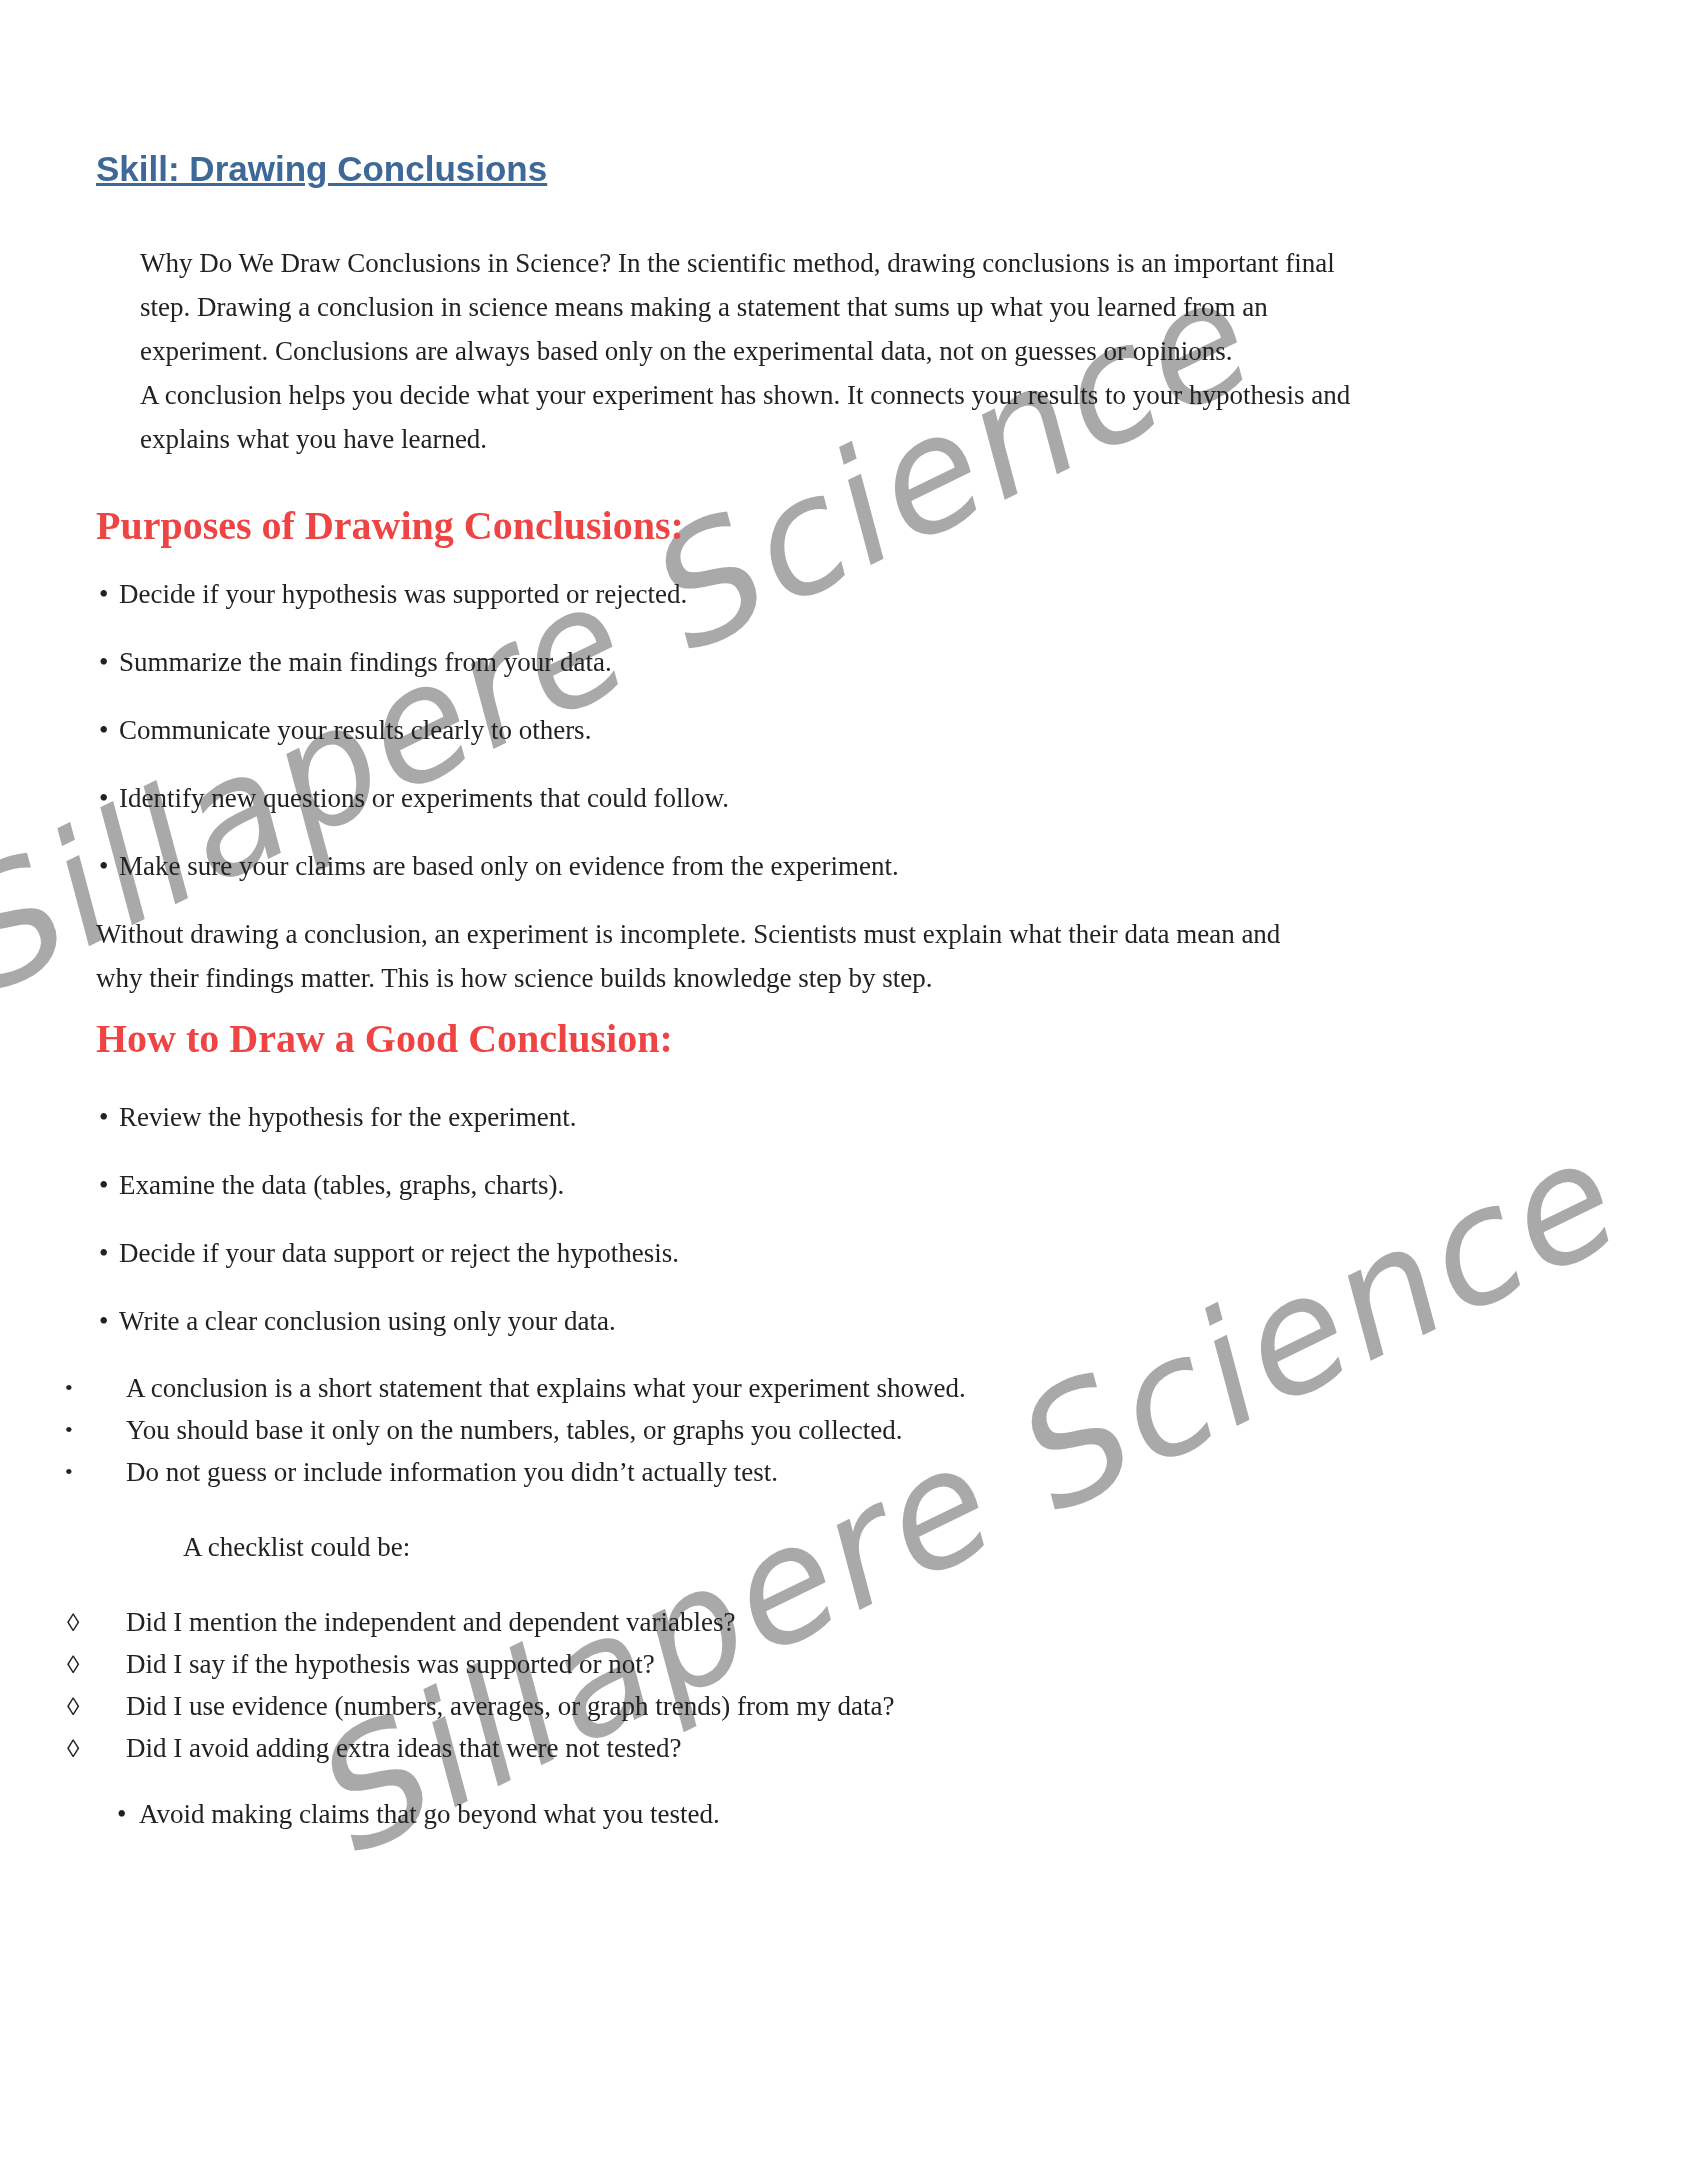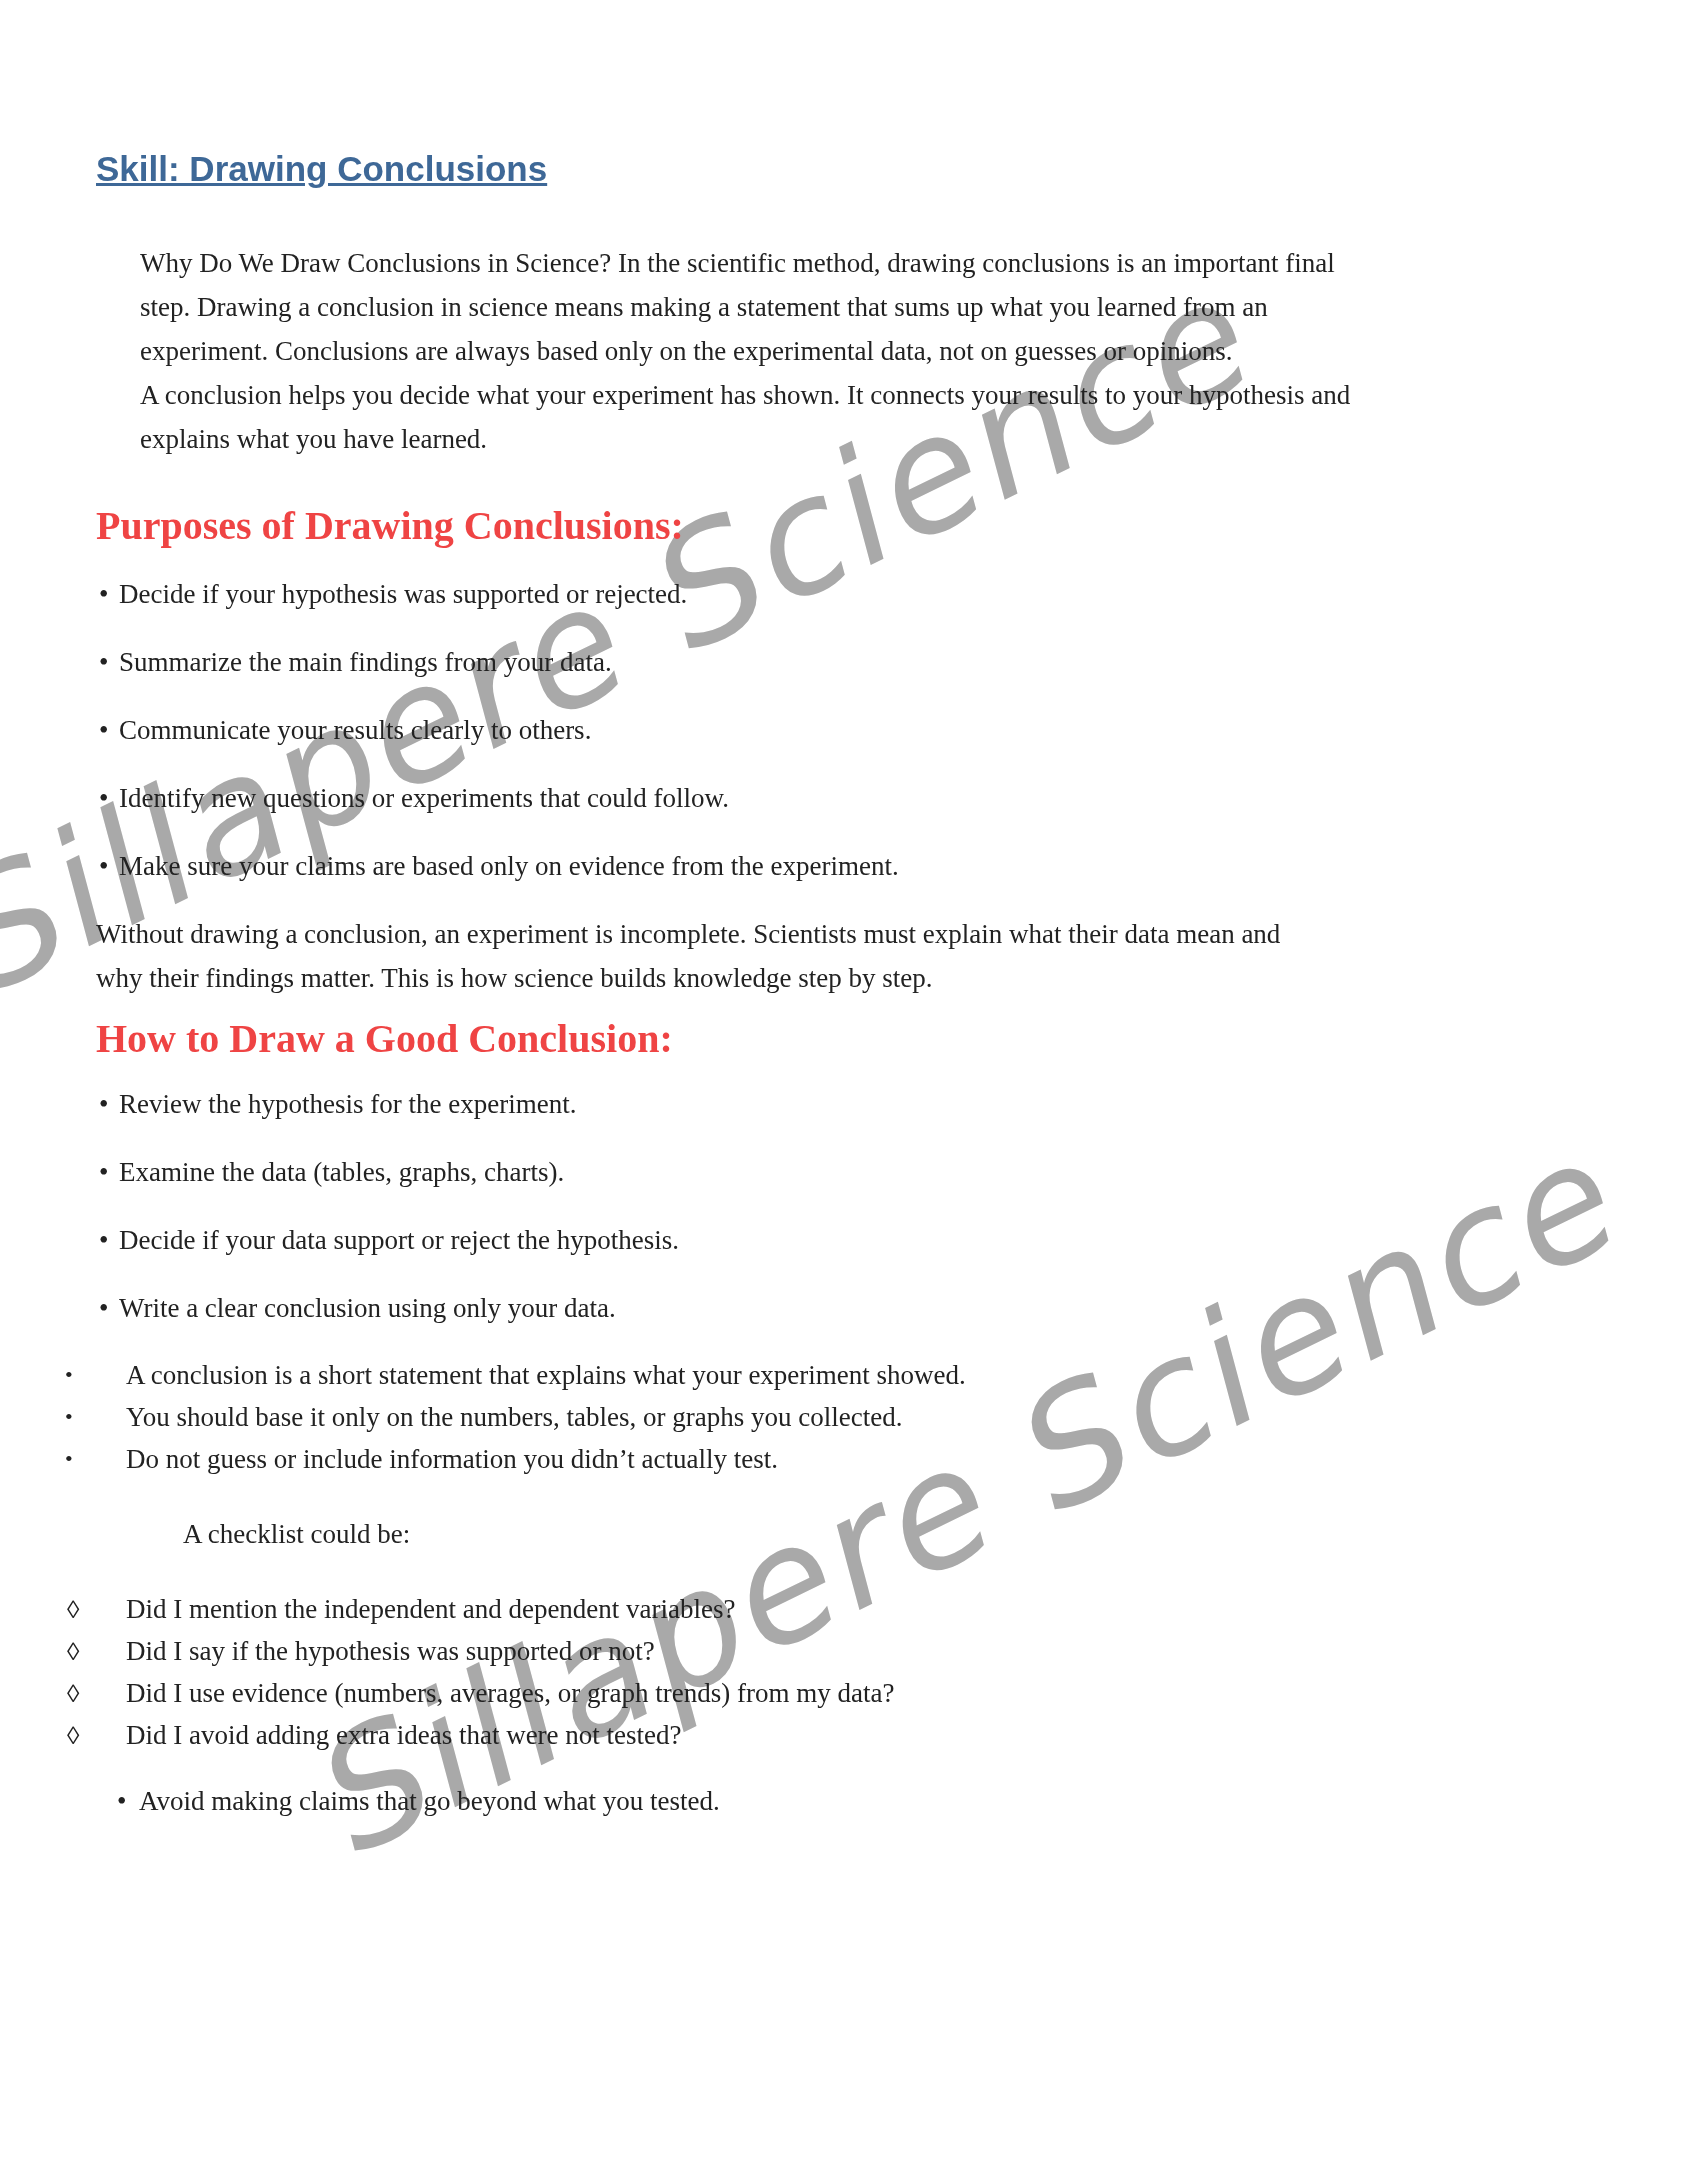--- a/index.html
+++ b/index.html
@@ -54,21 +54,21 @@
   .para.note  { margin-top: 16px; }
   .sec-head {
     margin: 0;
     font-family: "Liberation Serif", serif;
     font-weight: bold;
     font-size: 40px;
     line-height: 44px;
     color: #ef4444;
   }
   .sec-head.purposes { margin-top: 43px; margin-bottom: 24px; }
-  .sec-head.howto    { margin-top: 17px; margin-bottom: 21px; }
+  .sec-head.howto    { margin-top: 17px; margin-bottom: 34px; }
 
   ul { list-style: none; margin: 0; padding: 0; }
   .blist li {
     position: relative;
     padding-left: 23px;
     font-size: 27px;
     line-height: 44px;
     margin-bottom: 24px;
   }
   .blist li:last-child { margin-bottom: 24px; }

